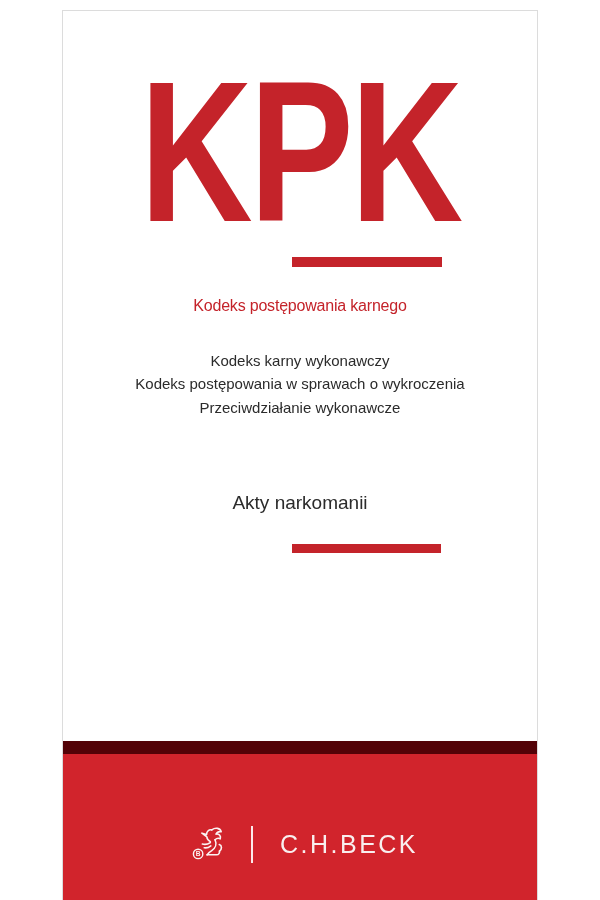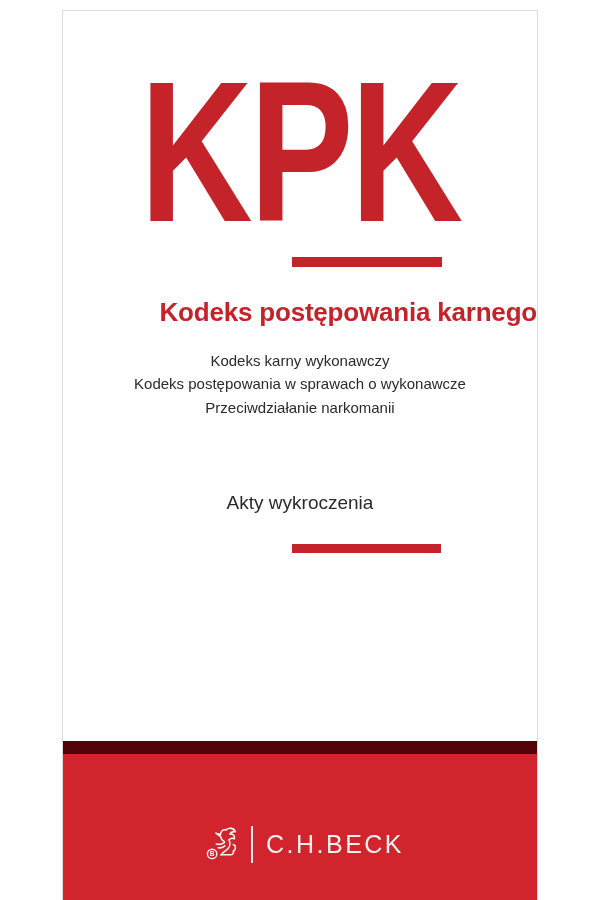--- a/index.html
+++ b/index.html
@@ -40,23 +40,23 @@
     background: var(--accent-red, #c4232a);
   }
   .rule-top    { left: 229px; top: 246px; width: 150px; height: 10px; }
   .rule-bottom { left: 229px; top: 533px; width: 149px; height: 9px; }
   
   .subtitle {
     position: absolute;
     top: 286px;
     left: 0;
     right: 0;
-    text-align: right;
-    font-size: 26px;
-    font-weight: bold;
+    text-align: center;
+    font-size: 16px;
+    font-weight: normal;
     letter-spacing: -0.2px;
     color: var(--accent-red, #c4232a);
   }
   
   .contents {
     position: absolute;
     top: 338px;
     left: 0;
     right: 0;
     text-align: center;
@@ -124,21 +124,21 @@
   
   .publisher {
     position: absolute;
     left: 10px;
     right: 0;
     top: 812px;
     height: 42px;
     display: flex;
     align-items: center;
     justify-content: center;
-    gap: 13px;
+    gap: 27px;
     z-index: 2;
   }
   .griffin { width: 32px; height: 38px; display: block; }
   .logo-sep {
     width: 2px;
     height: 37px;
     background: rgba(255, 245, 245, 0.95);
   }
   .publisher-name {
     font-size: 25px;
@@ -154,25 +154,25 @@
 <div class="cover">
 
   <div class="title">KPK</div>
 
   <div class="rule rule-top"></div>
 
   <div class="subtitle">Kodeks postępowania karnego</div>
 
   <div class="contents">
     <div class="contents-line">Kodeks karny wykonawczy</div>
-    <div class="contents-line">Kodeks postępowania w sprawach o wykonawcze</div>
-    <div class="contents-line">Przeciwdziałanie narkomanii</div>
+    <div class="contents-line">Kodeks postępowania w sprawach o wykroczenia</div>
+    <div class="contents-line">Przeciwdziałanie wykonawcze</div>
   </div>
 
-  <div class="supplement">Akty wykroczenia</div>
+  <div class="supplement">Akty narkomanii</div>
 
   <div class="rule rule-bottom"></div>
 
   <div class="maroon-stripe"></div>
 
   <div class="red-band">
     <div class="band-bottom-line"></div>
   </div>
 
 

